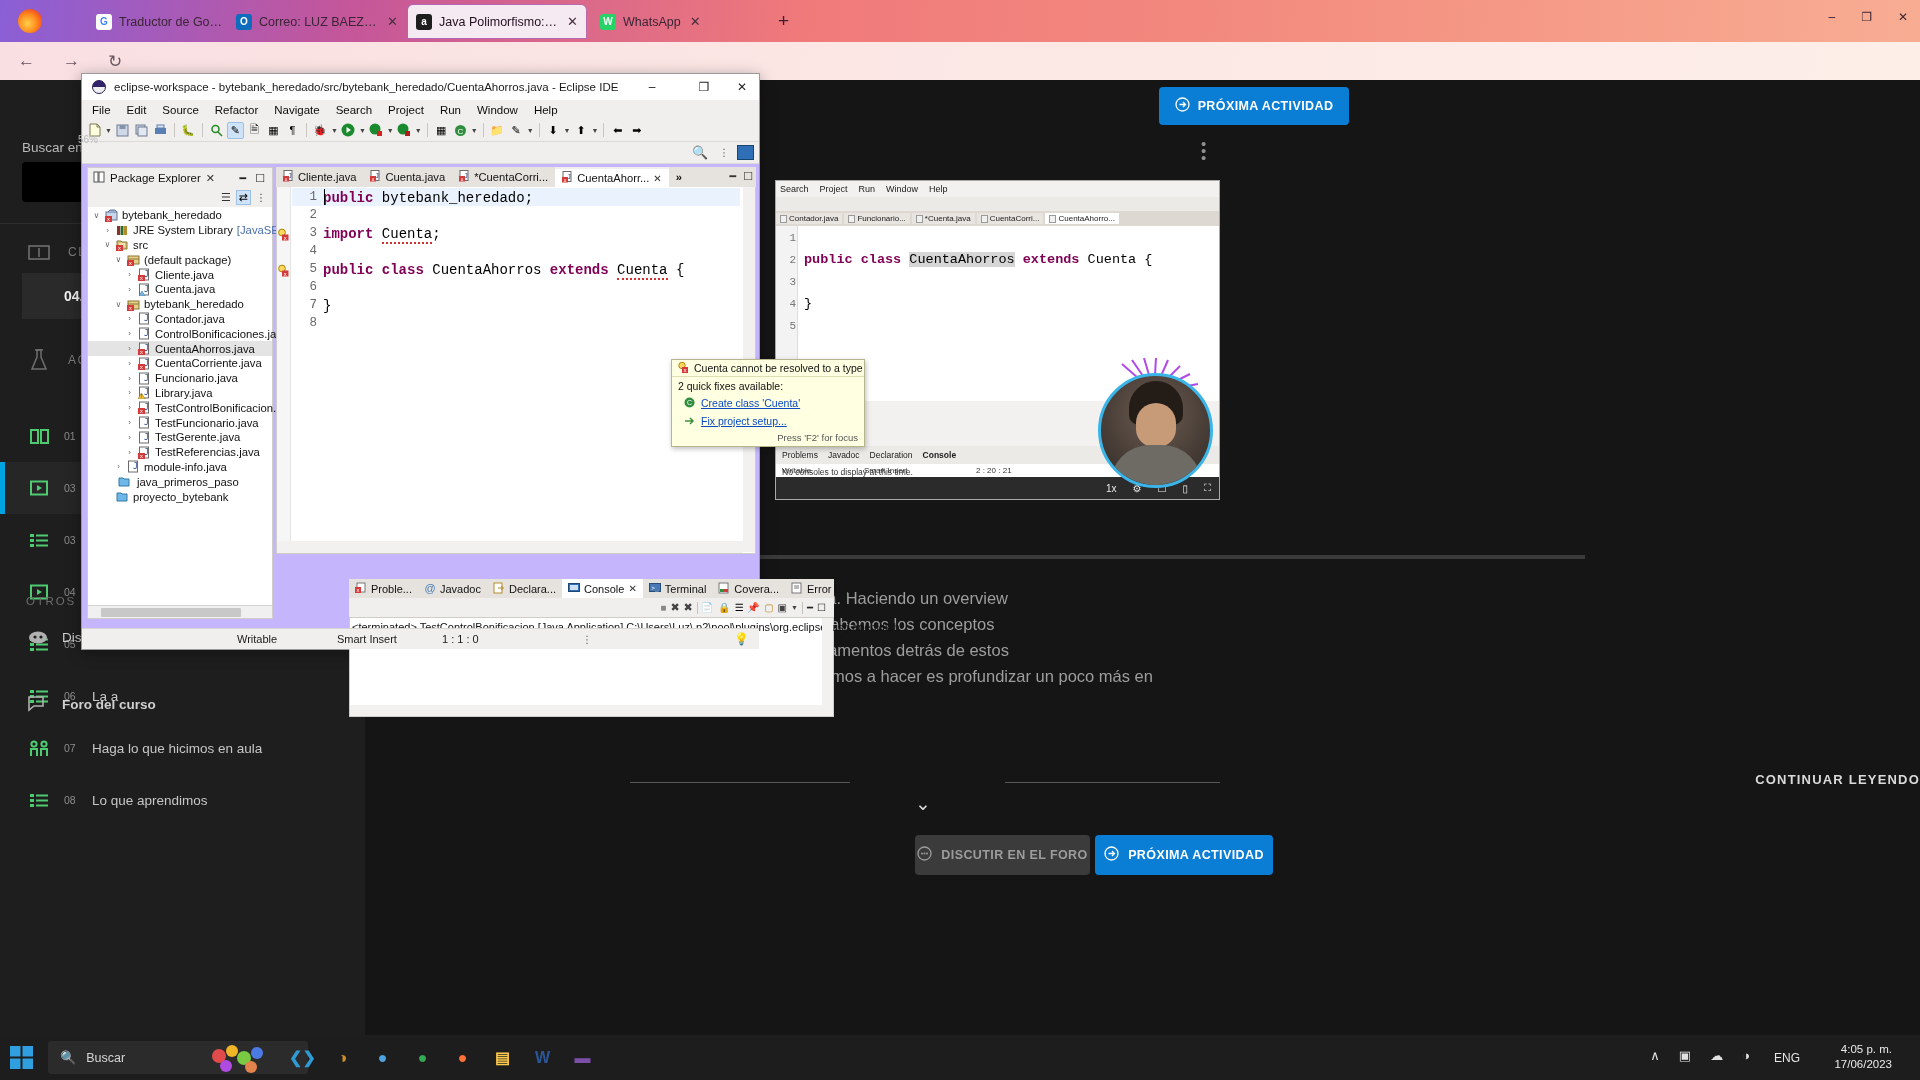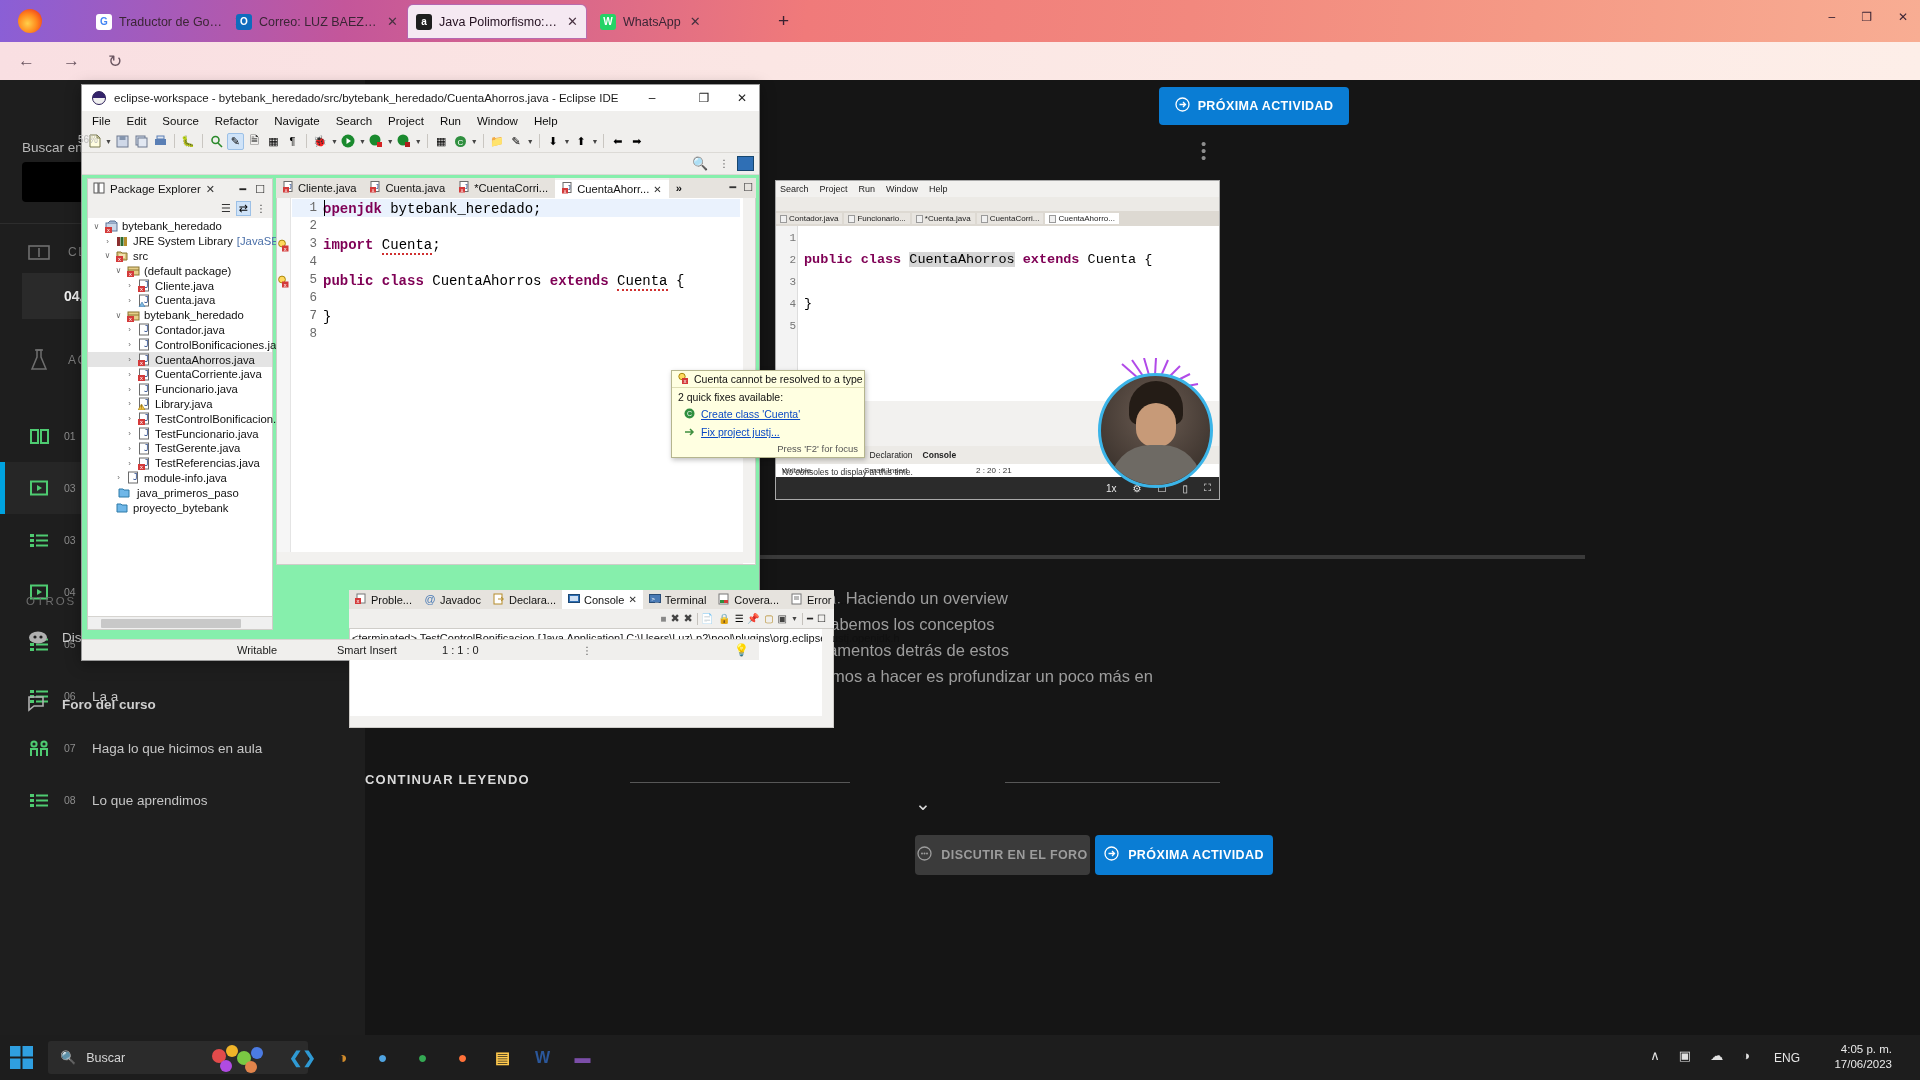--- a/index.html
+++ b/index.html
@@ -65,21 +65,21 @@
 
   .al-main { position:absolute; left:365px; top:0; width:1555px; height:970px; background:#151515; }
   .al-title { position:absolute; left:270px; top:10px; font-size:26px; color:#ffffff; }
   .al-cta { position:absolute; left:794px; top:7px; width:190px; height:38px; background:#0a7dd4;
     border-radius:4px; display:flex; align-items:center; justify-content:center; gap:8px; }
   .al-cta .ct { color:#fff; font-size:12.5px; font-weight:bold; letter-spacing:.4px; }
   .al-dots { position:absolute; left:836px; top:60px; color:#8e8e8e; font-size:15px; line-height:7px; }
   .al-body { position:absolute; left:200px; top:505px; width:610px; font-size:16.5px;
     line-height:26px; color:#9d9d9d; }
   .al-hr { position:absolute; top:475px; height:4px; background:#3a3a3a; }
-  .al-cont { position:absolute; top:690px; left:0; width:1555px; text-align:left; }
+  .al-cont { position:absolute; top:690px; left:0; width:1555px; text-align:right; }
   .al-cont .ctxt { font-size:13px; color:#dadada; letter-spacing:1.2px; font-weight:bold; }
   .al-rule { position:absolute; top:702px; height:1px; background:#575757; }
   .al-chev { position:absolute; left:550px; top:712px; color:#dadada; font-size:19px; }
   .al-btn { position:absolute; top:755px; height:40px; border-radius:4px; display:flex;
     align-items:center; justify-content:center; gap:9px; }
   .al-btn .bt { font-size:12.5px; font-weight:bold; letter-spacing:.4px; }
 
   
   #bgide { position:absolute; left:775px; top:180px; width:445px; height:320px;
     background:#f2f1ef; border:1px solid #a9a9a9; overflow:hidden; }
@@ -118,21 +118,21 @@
     border:3px solid #3bb4e8; overflow:hidden; }
   .cam-hair { position:absolute; left:50%; top:5px; width:54px; height:44px; margin-left:-27px;
     border-radius:27px 27px 10px 10px; background:#241c16; }
   .cam-face { position:absolute; left:50%; top:27px; width:40px; height:44px; margin-left:-20px;
     border-radius:20px 20px 18px 18px; background:#c79a78; }
   .cam-body { position:absolute; left:50%; bottom:0; width:92px; height:40px; margin-left:-46px;
     border-radius:40px 40px 0 0; background:#6e6a64; }
   .cam-spike { position:absolute; left:1092px; top:358px; width:128px; height:70px; }
 
   
-  #ide { position:absolute; left:81px; top:84px; width:679px; height:577px; background:#86efac;
+  #ide { position:absolute; left:81px; top:73px; width:679px; height:577px; background:#c4b5fd;
     border:1px solid #9a9a9a; box-shadow:0 3px 14px rgba(0,0,0,.35); }
   .ide-title { position:absolute; left:0; top:0; width:677px; height:26px; background:#ffffff;
     display:flex; align-items:center; padding-left:10px; gap:8px; }
   .ide-title .tlogo { width:14px; height:14px; border-radius:50%;
     background:linear-gradient(#33236b 50%,#efefef 50%); border:1px solid #2a1d57; }
   .ide-title .ttxt { font-size:11.5px; color:#1a1a1a; }
   .ide-wb { position:absolute; top:0; height:26px; width:36px; display:flex;
     align-items:center; justify-content:center; font-size:12px; color:#222; }
   .ide-menu { position:absolute; left:0; top:26px; width:677px; height:19px; background:#f0efed;
     display:flex; align-items:center; gap:16px; padding-left:10px; font-size:11.5px; color:#0c0c0c; }
@@ -946,21 +946,21 @@
       </div>
     <div class="ed-min">
       <span>━</span>
       <span>☐</span>
     </div>
     <div class="ed-area">
       <div class="ed-gut"></div>
       <div class="ed-hl" style="top:1px"></div>
       <div id="code-host">
           <div class="ed-num" style="top: 3px;">1</div>
-          <div class="ed-code" style="top: 3px;"><span class="kw">openjdk</span><span> bytebank_heredado;</span></div>
+          <div class="ed-code" style="top: 3px;"><span class="kw">public</span><span> bytebank_heredado;</span></div>
           <div class="ed-num" style="top: 21px;">2</div>
           <div class="ed-num" style="top: 39px;">3</div>
           <div class="mk" style="top: 40px;"><svg width="13" height="13" viewBox="0 0 13 13">
               <circle cx="5" cy="4.5" r="3.4" fill="#ffd95e" stroke="#a8860c"></circle>
               <rect x="5" y="6.5" width="6.5" height="6" fill="#d43a3a"></rect>
               <text x="8.2" y="11.6" font-size="5.5" fill="#fff" text-anchor="middle" font-family="monospace">x</text>
             </svg></div>
           <div class="ed-code" style="top: 39px;"><span class="kw">import</span><span> </span><span class="squig">Cuenta</span><span>;</span></div>
           <div class="ed-num" style="top: 57px;">4</div>
           <div class="ed-num" style="top: 75px;">5</div>
@@ -1001,21 +1001,21 @@
           </svg>
       </span>
       <a href="#">Create class 'Cuenta'</a>
     </div>
     <div class="qf-row">
       <span>
         <svg width="11" height="11" viewBox="0 0 11 11">
             <path d="M1 6h7M6 3l3 3-3 3" fill="none" stroke="#3f8f3f" stroke-width="1.5"></path>
           </svg>
       </span>
-      <a href="#">Fix project justj...</a>
+      <a href="#">Fix project setup...</a>
     </div>
     <div class="qf-ft">Press 'F2' for focus</div>
   </div>
 
   <div class="cs">
     <div class="cs-tabs" id="cs-tabs-host">
         <div class="cs-tab">
           <span><svg width="12" height="12" viewBox="0 0 12 12">
               <rect x="2" y="1" width="8" height="9" fill="#fff" stroke="#777"></rect>
               <rect x="0" y="5" width="6" height="6" fill="#d43a3a"></rect>

